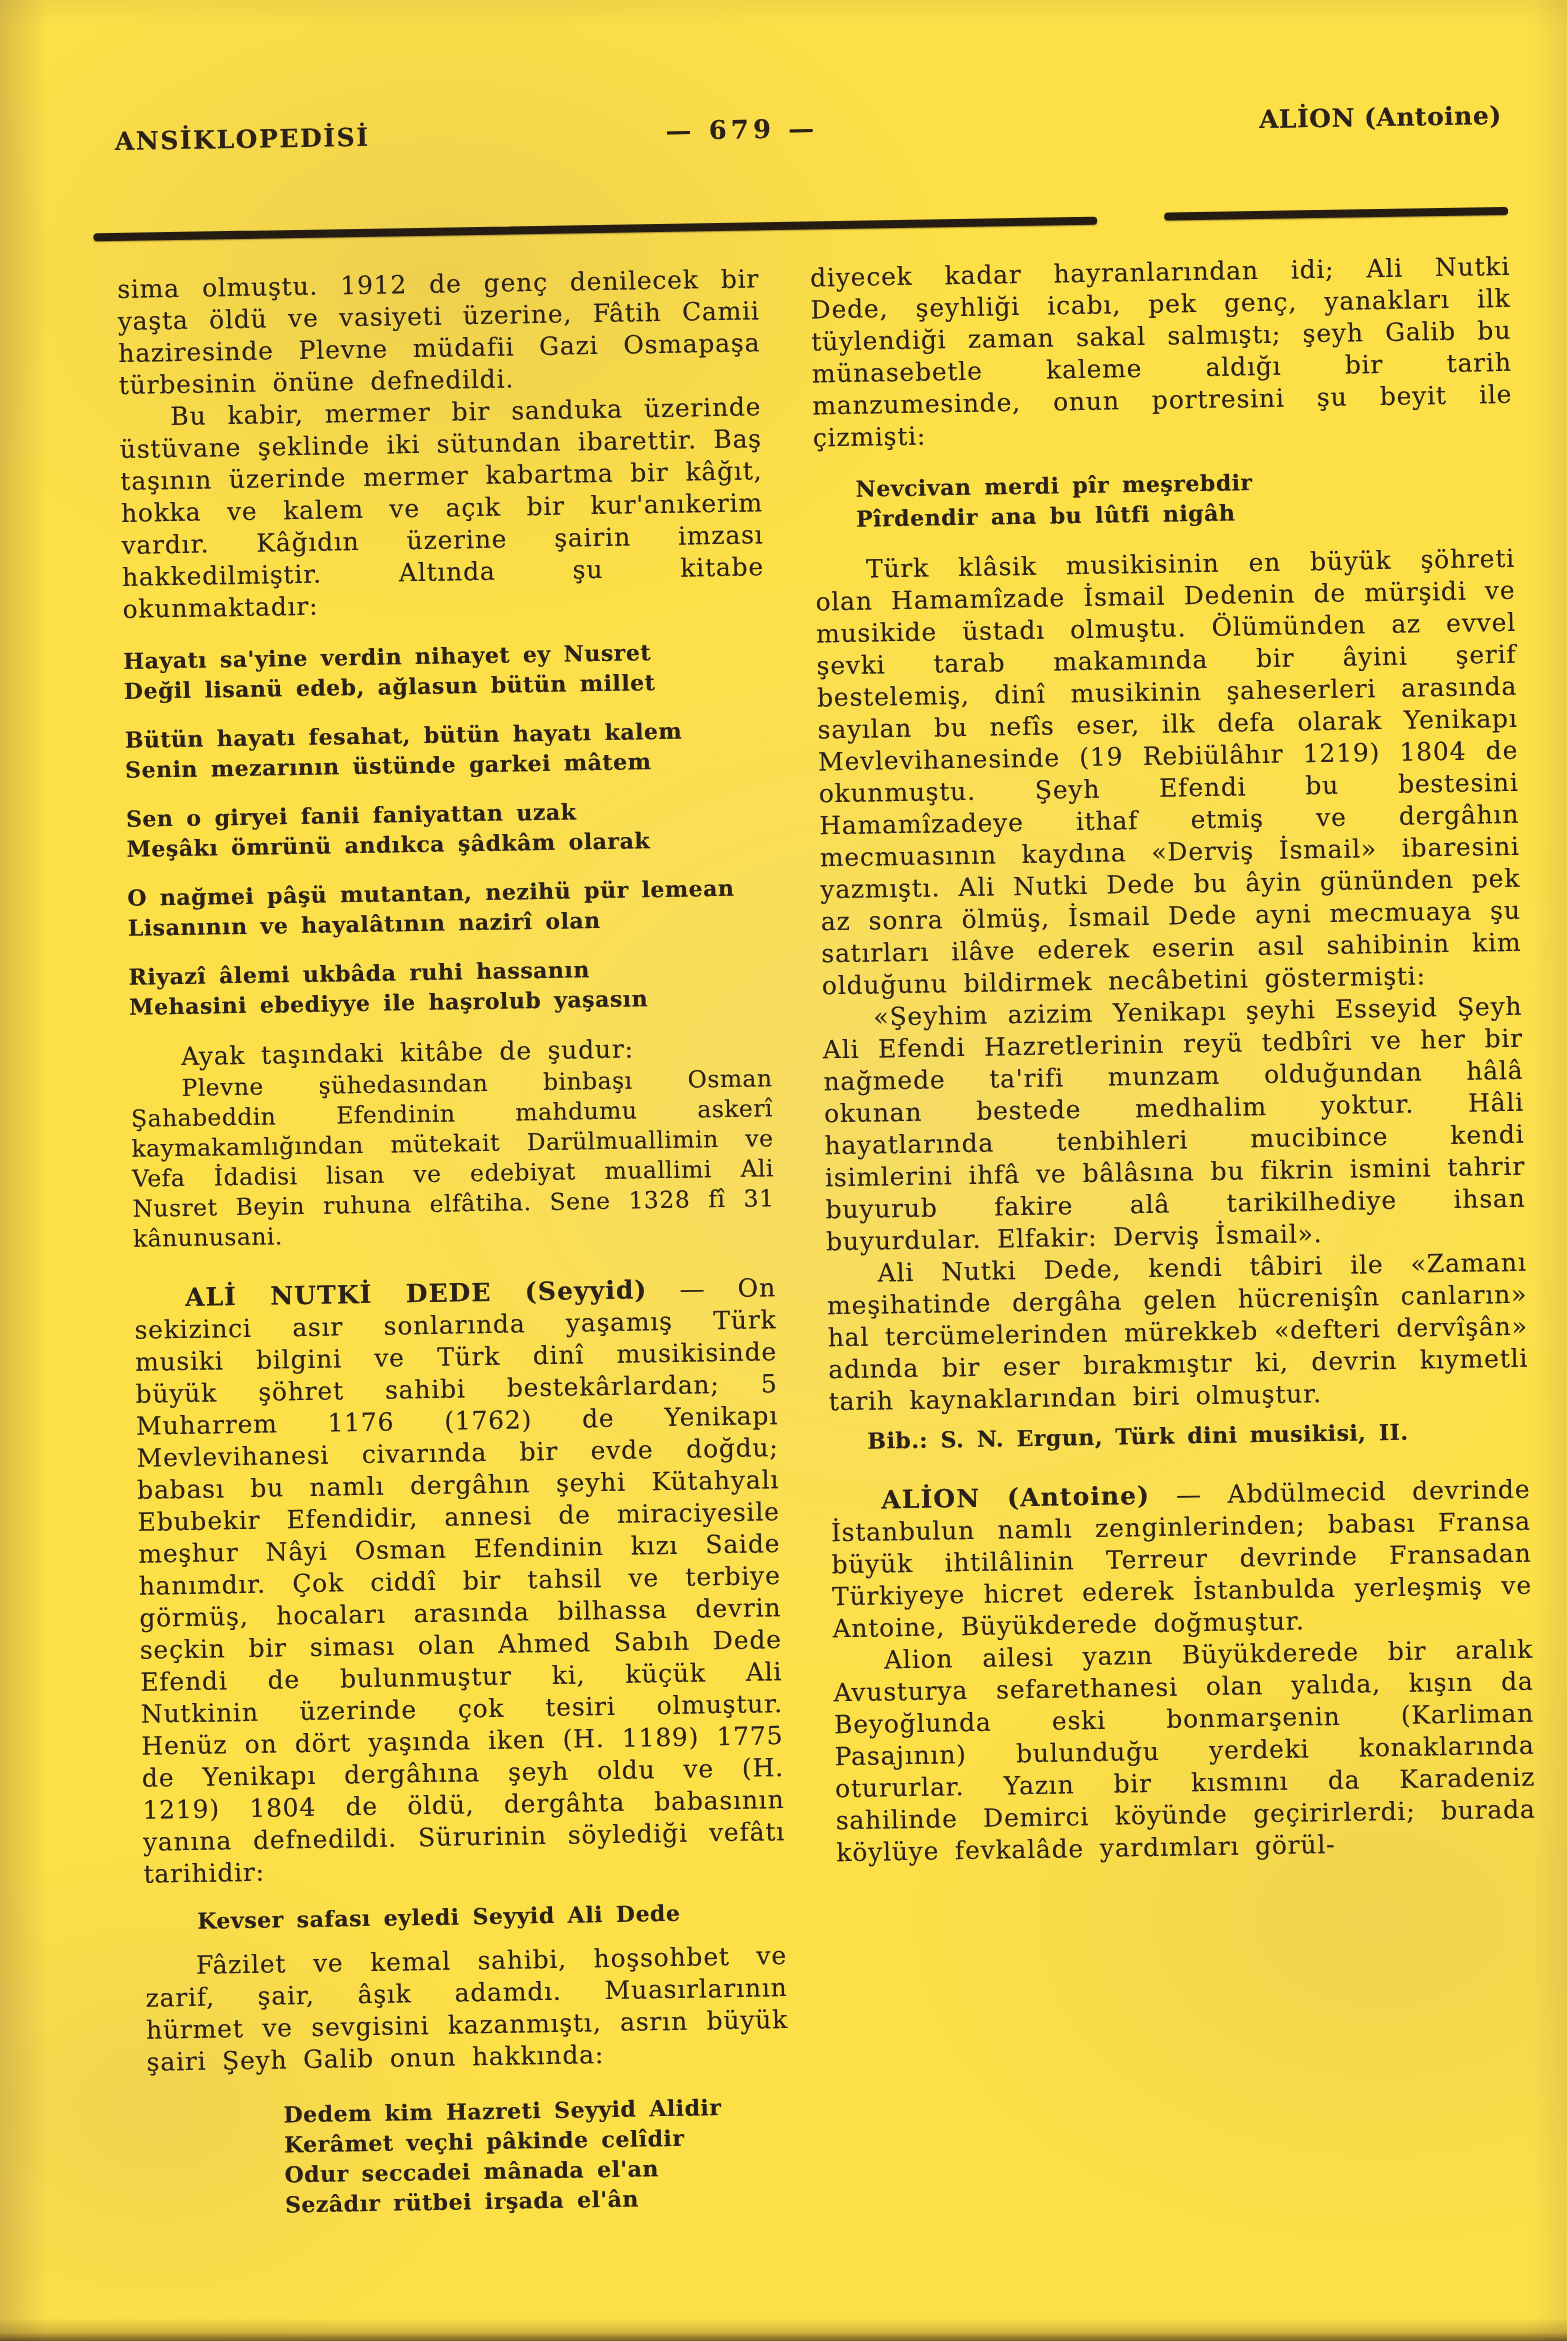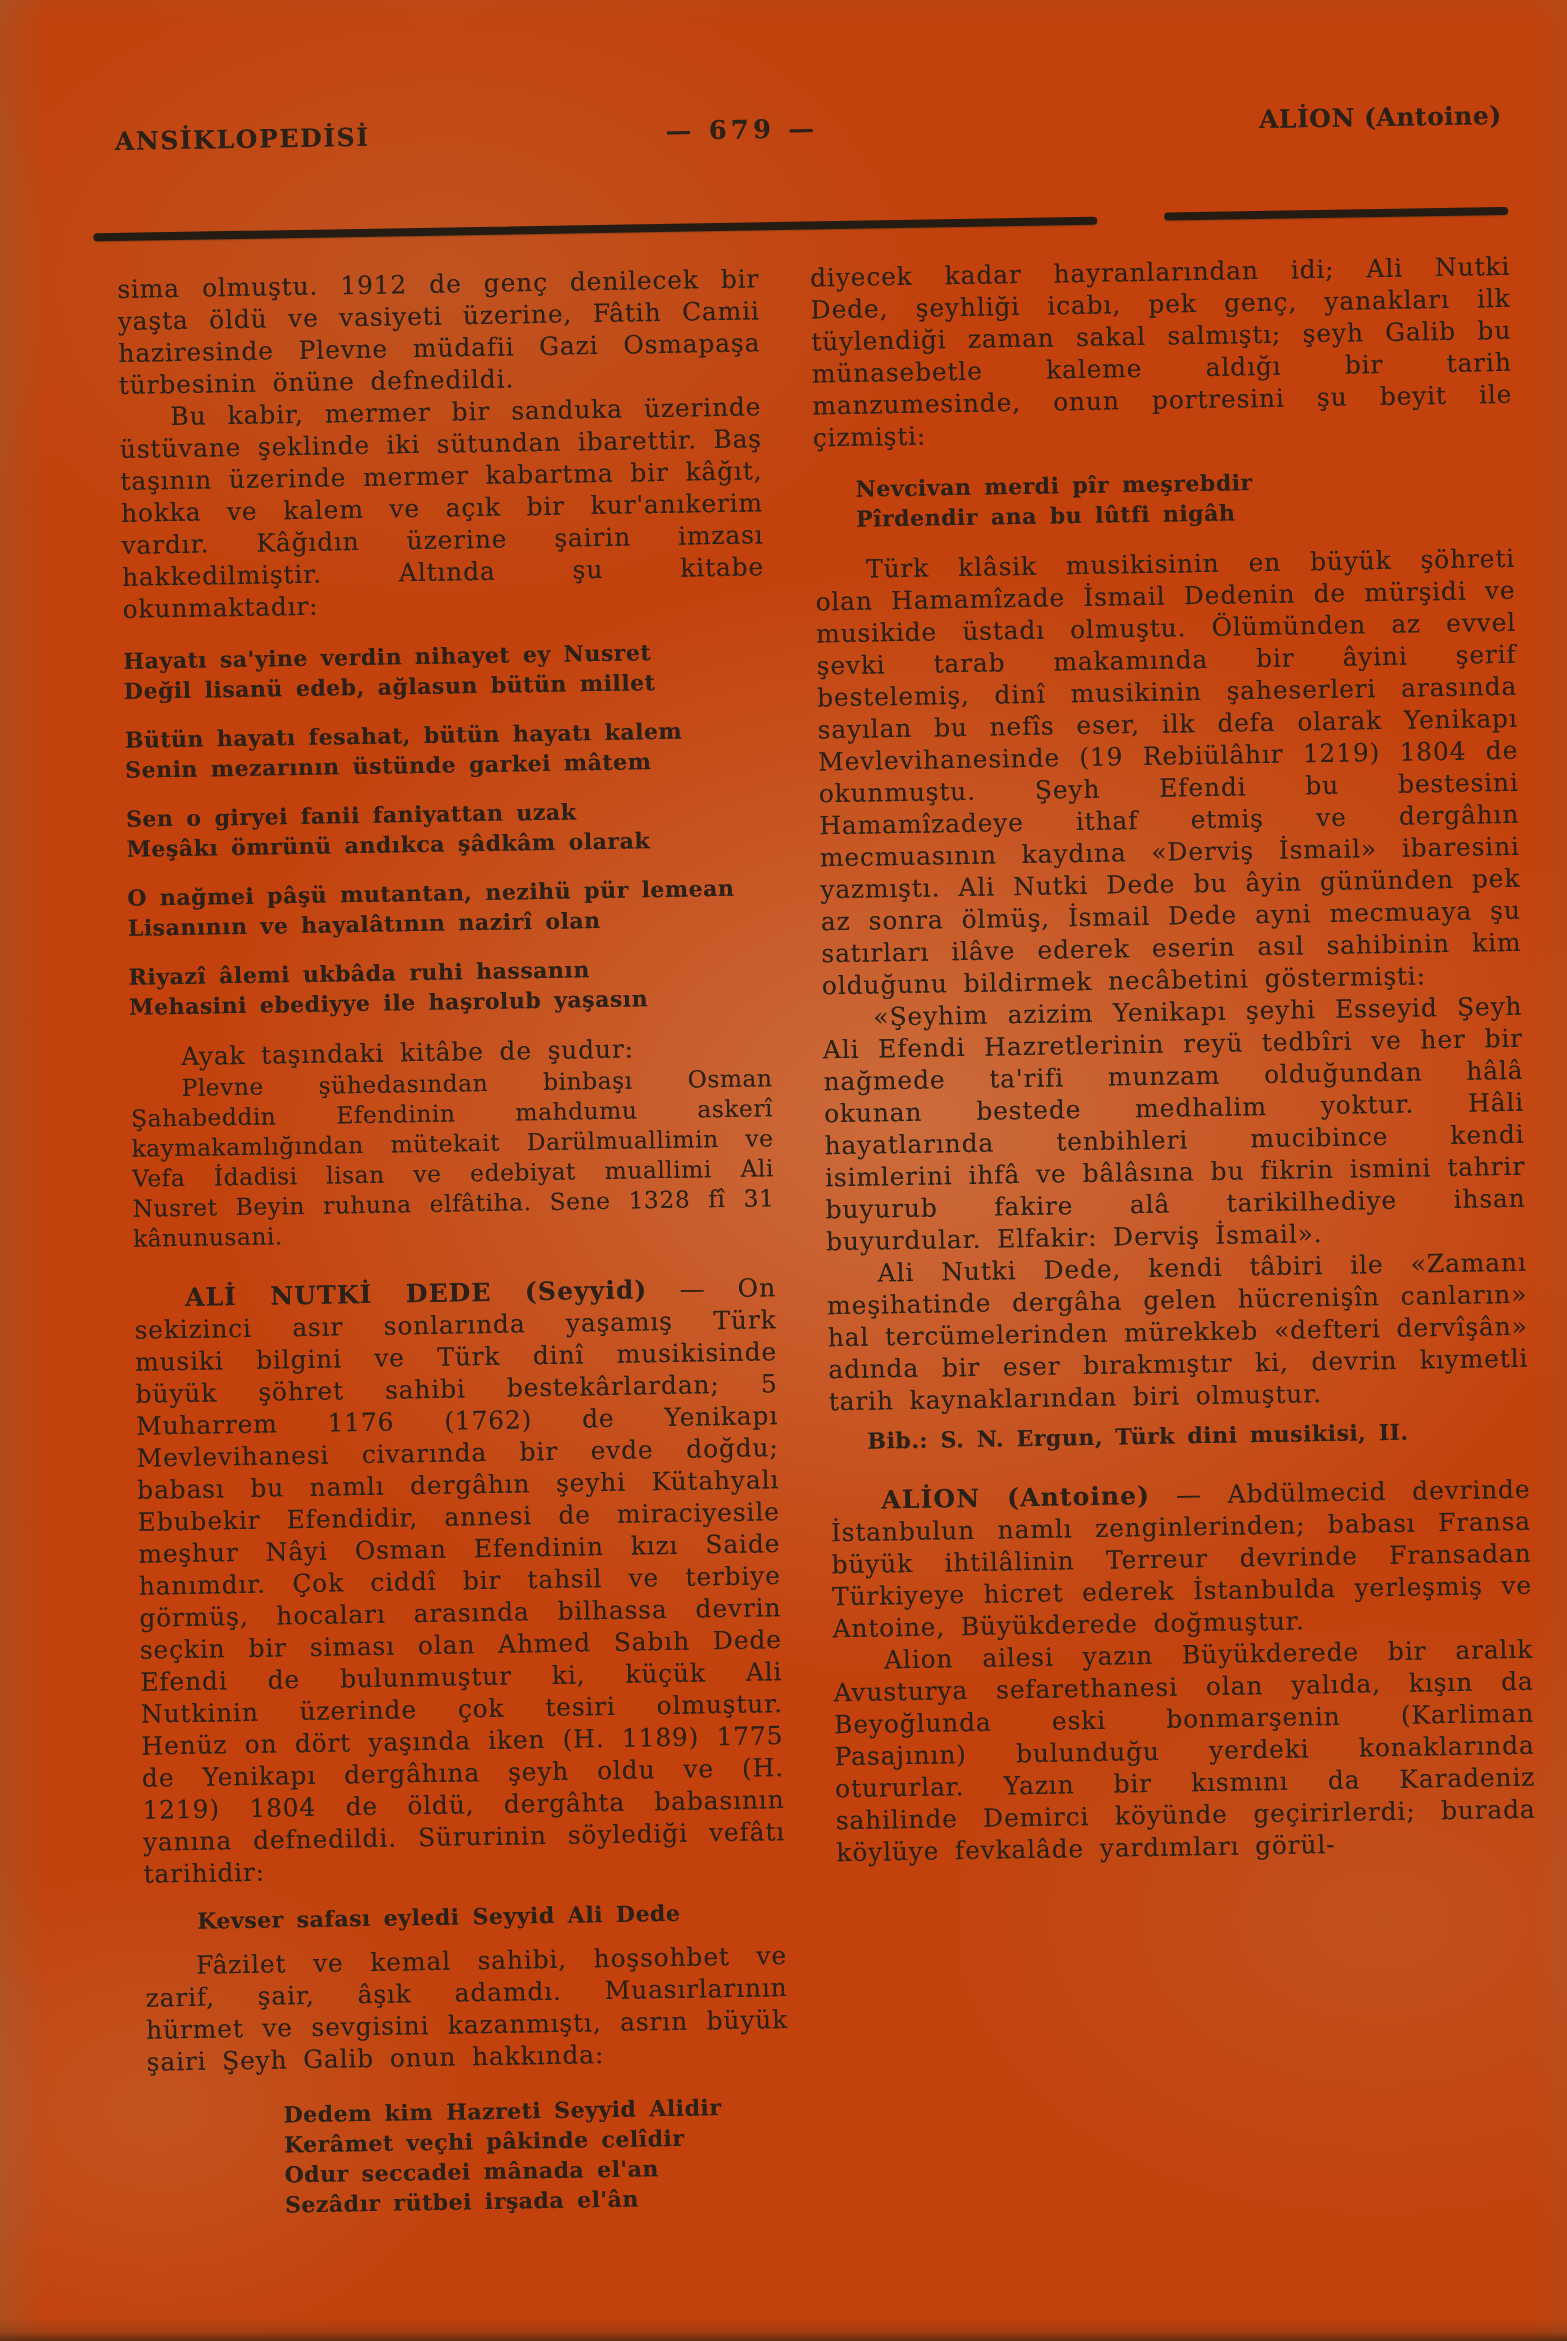--- a/index.html
+++ b/index.html
@@ -3,21 +3,21 @@
 <meta charset="utf-8">
 <style>
   html, body { margin: 0; padding: 0; }
   body {
     width: 1568px; height: 2342px; overflow: hidden;
     font-family: "DejaVu Serif", "Liberation Serif", serif;
     background: #a98c64;
   }
   .page {
     position: relative; width: 1568px; height: 2342px;
-    background: #c2410c; overflow: hidden;
+    background: #fde047; overflow: hidden;
   }
   .texture {
     position: absolute; inset: 0;
     background:
       radial-gradient(799px 533px at 28% 12%, rgba(186,150,106,0.22), rgba(186,150,106,0) 65%),
       radial-gradient(1012px 799px at 58% 48%, rgba(228,208,172,0.30), rgba(228,208,172,0) 72%),
       radial-gradient(692px 479px at 88% 82%, rgba(188,152,110,0.18), rgba(188,152,110,0) 70%),
       radial-gradient(479px 373px at 10% 90%, rgba(196,160,116,0.20), rgba(196,160,116,0) 70%),
       linear-gradient(90deg, rgba(138,104,66,0.30) 0px, rgba(138,104,66,0) 48px),
       linear-gradient(270deg, rgba(138,104,66,0.16) 0px, rgba(138,104,66,0) 37px),

